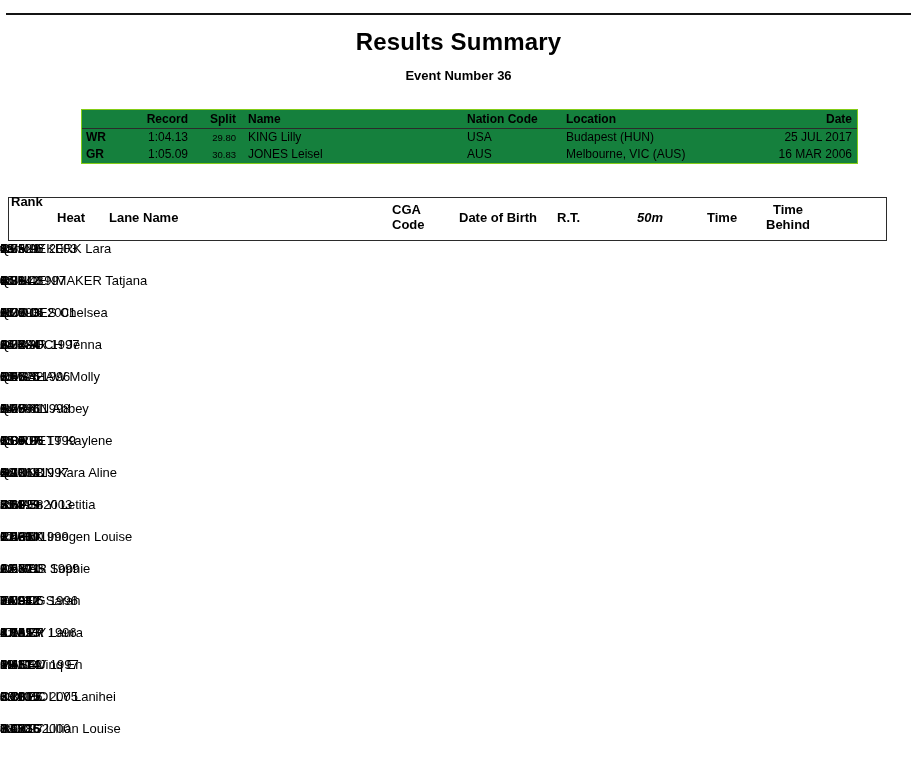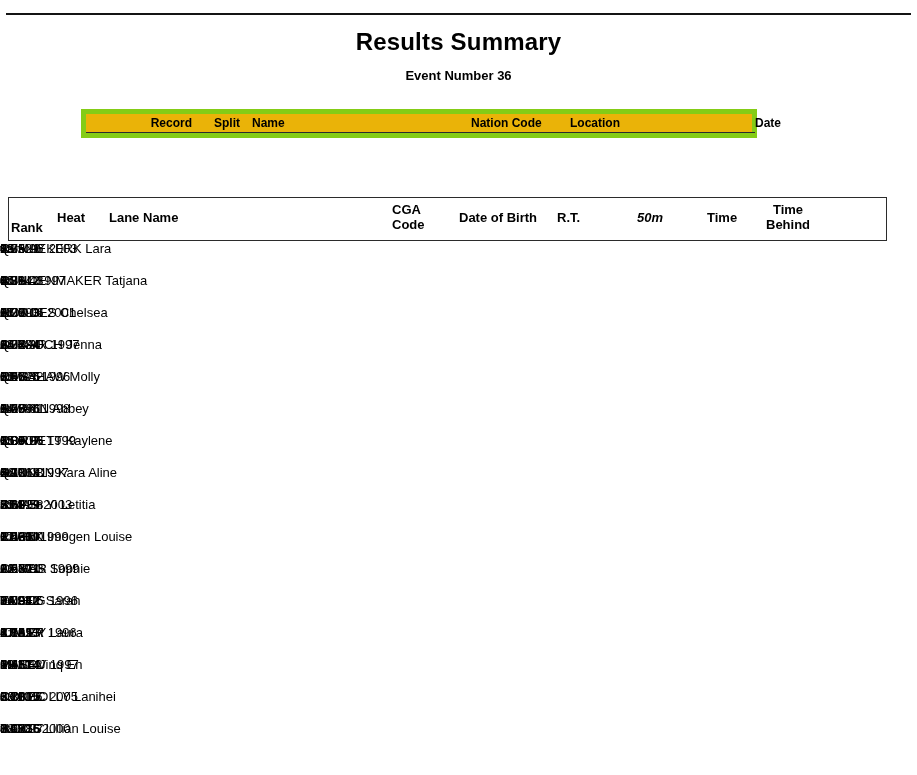--- a/index.html
+++ b/index.html
@@ -47,24 +47,24 @@
     text-align: center;
     font-size: 13px;
     font-weight: bold;
   }
 
   
   .records-wrap {
     position: absolute;
     left: 81px;
     top: 109px;
-    width: 676px;
-    border: 5px solid #84cc16;
+    width: 777px;
+    border: 1px solid #84cc16;
     box-sizing: border-box;
-    background: #eab308;
+    background: #15803d;
   }
   table.records {
     border-collapse: collapse;
     width: 100%;
     font-size: 12px;
     table-layout: fixed;
   }
   table.records th,
   table.records td {
     padding: 0;
@@ -97,21 +97,21 @@
     height: 44px;
     border: 1px solid #2b2b2b;
     box-sizing: border-box;
   }
   .rh {
     position: absolute;
     font-size: 13px;
     font-weight: bold;
     line-height: 15px;
   }
-  .rh-rank   { left: 11px;  top: 220px; }
+  .rh-rank   { left: 11px;  top: 194px; }
   .rh-heat   { left: 57px;  top: 210px; }
   .rh-lane   { left: 109px;  top: 210px; }
   .rh-name   { left: 143px; top: 210px; }
   .rh-cga    { left: 392px; top: 202px; }
   .rh-dob    { left: 459px; top: 210px; }
   .rh-rt     { left: 557px; top: 210px; }
   .rh-50m    { left: 637px; top: 210px; font-style: italic; }
   .rh-time   { left: 707px; top: 210px; }
   .rh-behind { left: 766px; top: 202px; }
 
@@ -161,20 +161,38 @@
         <th class="rcol-tag"></th>
         <th class="rcol-rec">Record</th>
         <th class="rcol-split">Split</th>
         <th class="rcol-name">Name</th>
         <th class="rcol-nation">Nation Code</th>
         <th class="rcol-loc">Location</th>
         <th class="rcol-date">Date</th>
       </tr>
     </thead>
     <tbody>
+      <tr>
+        <td class="rcol-tag">WR</td>
+        <td class="rcol-rec">1:04.13</td>
+        <td class="rcol-split"><span class="split-val">29.80</span></td>
+        <td class="rcol-name">KING Lilly</td>
+        <td class="rcol-nation">USA</td>
+        <td class="rcol-loc">Budapest (HUN)</td>
+        <td class="rcol-date">25 JUL 2017</td>
+      </tr>
+      <tr>
+        <td class="rcol-tag">GR</td>
+        <td class="rcol-rec">1:05.09</td>
+        <td class="rcol-split"><span class="split-val">30.83</span></td>
+        <td class="rcol-name">JONES Leisel</td>
+        <td class="rcol-nation">AUS</td>
+        <td class="rcol-loc">Melbourne, VIC (AUS)</td>
+        <td class="rcol-date">16 MAR 2006</td>
+      </tr>
     </tbody>
   </table>
 </div>
 
 <div class="results-head-box"></div>
 <div class="rh rh-rank">Rank</div>
 <div class="rh rh-heat">Heat</div>
 <div class="rh rh-lane">Lane</div>
 <div class="rh rh-name">Name</div>
 <div class="rh rh-cga">

